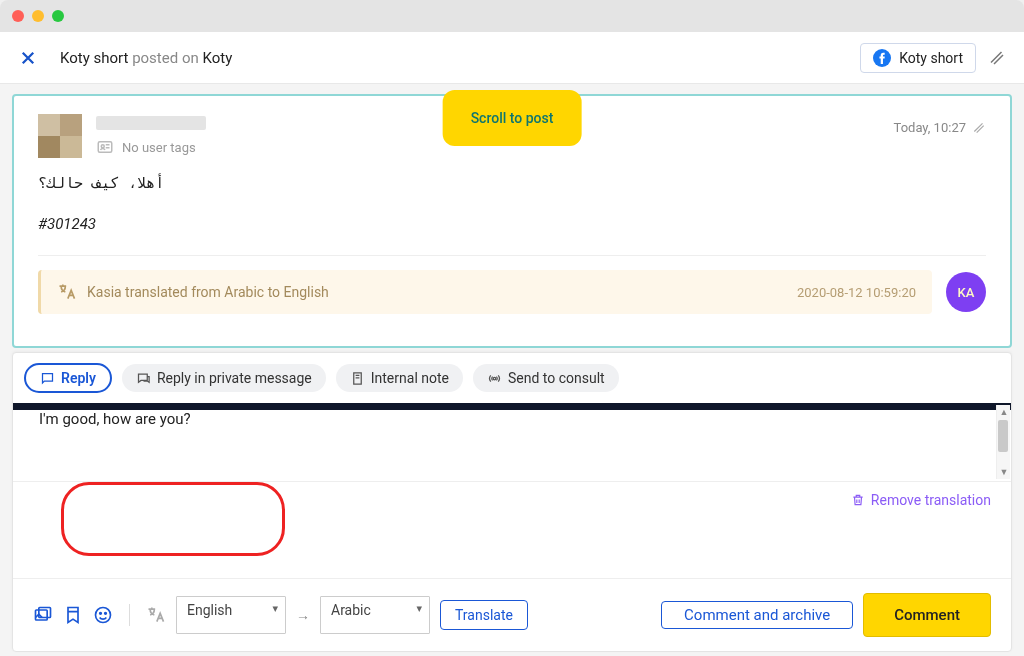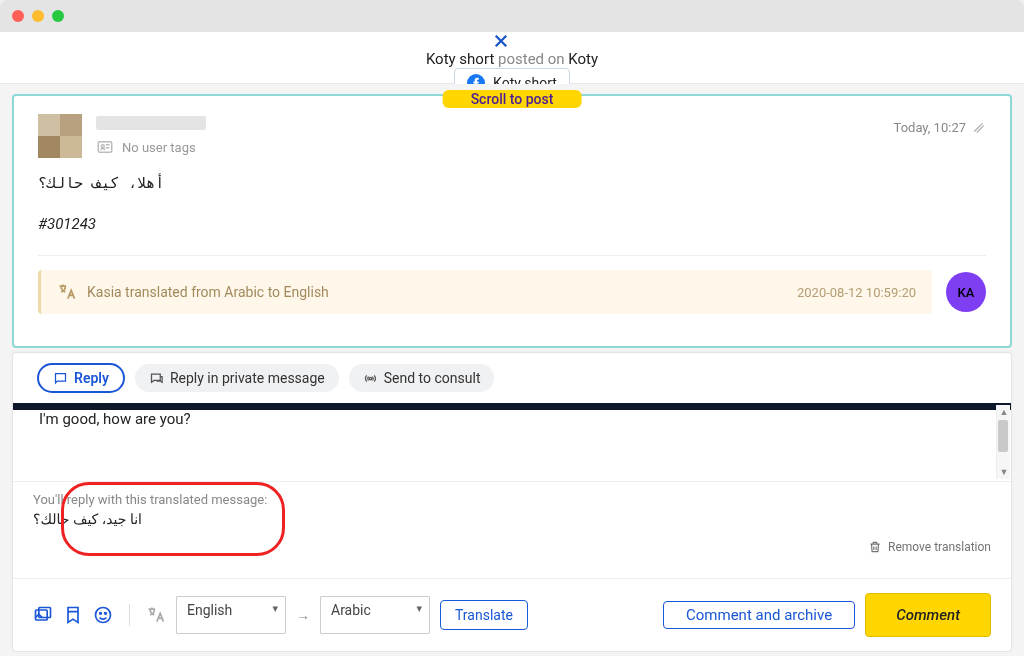--- a/index.html
+++ b/index.html
@@ -4,81 +4,81 @@
 <style>
 * { box-sizing: border-box; margin: 0; padding: 0; font-family: -apple-system, BlinkMacSystemFont, "Segoe UI", Roboto, Helvetica, Arial, sans-serif; }
 body { background: #f0f0f0; width: 1024px; height: 656px; overflow: hidden; }
 
 .titlebar { height: 32px; background: #e4e4e4; display: flex; align-items: center; padding: 0 12px; gap: 8px; border-top-left-radius: 8px; border-top-right-radius: 8px; }
 .traffic-light { width: 12px; height: 12px; border-radius: 50%; }
 .tl-red { background: #ff5f57; }
 .tl-yellow { background: #ffbd2e; }
 .tl-green { background: #28c840; }
 
-.topbar { height: 52px; background: #fff; display: flex; align-items: center; padding: 0 18px; border-bottom: 1px solid #e8e8e8; flex-direction: column; }
+.topbar { height: 52px; background: #fff; display: flex; align-items: center; padding: 0 18px; border-bottom: 1px solid #e8e8e8; }
 .close-x { width: 20px; height: 20px; color: #1753c9; cursor: pointer; margin-right: 22px; display:flex; align-items:center; justify-content:center; }
 .breadcrumb { font-size: 15px; color: #222; }
 .breadcrumb .light { color: #888; }
 .topbar-spacer { flex: 1; }
 .fb-chip { display: flex; align-items: center; gap: 8px; border: 1px solid #cfd8ea; border-radius: 4px; padding: 5px 12px; font-size: 14px; color: #222; cursor: pointer; background: #fff; }
 .fb-logo { width: 18px; height: 18px; }
 .bolt-icon { width: 18px; height: 18px; margin-left: 12px; color: #888; cursor: pointer; }
 
 .stage { position: relative; padding: 10px 12px 0 12px; height: 572px; background: #f4f4f4; }
 .card { background: #fff; border: 2px solid #8fd7d6; border-radius: 4px; padding: 18px 24px 10px 24px; position: relative; height: 254px; }
-.scroll-pill { position: absolute; top: 6px; left: 50%; transform: translateX(-50%); background: #ffd600; color: #4c1d95; font-size: 14px; padding: 1px 28px; border-radius: 6px; cursor: pointer; font-weight: 500; z-index: 5; }
+.scroll-pill { position: absolute; top: 6px; left: 50%; transform: translateX(-50%); background: #ffd600; color: #0f766e; font-size: 14px; padding: 20px 28px; border-radius: 12px; cursor: pointer; font-weight: 500; z-index: 5; }
 .timestamp-row { position: absolute; top: 24px; right: 24px; display: flex; align-items: center; gap: 6px; color: #888; font-size: 13px; }
 .post-head { display: flex; gap: 14px; align-items: flex-start; }
 .avatar-sq { width: 44px; height: 44px; background: #c7ba9e; display: grid; grid-template-columns: 1fr 1fr; grid-template-rows: 1fr 1fr; }
 .avatar-sq div:nth-child(1){background:#cfbfa3;} .avatar-sq div:nth-child(2){background:#b8a17e;} .avatar-sq div:nth-child(3){background:#a18860;} .avatar-sq div:nth-child(4){background:#cbb997;}
 .name-blur { width: 110px; height: 14px; background: #e4e4e4; border-radius: 2px; margin-top: 2px; }
 .tags-row { display: flex; align-items: center; gap: 8px; color: #999; font-size: 13px; margin-top: 8px; }
 .tag-icon { width: 18px; height: 18px; color: #bbb; }
 .post-body { margin-top: 16px; font-size: 15px; color: #222; direction: rtl; text-align: left; font-family: Liberation Mono, monospace; }
 .post-ref { margin-top: 22px; font-size: 15px; color: #222; font-style: italic; }
 .divider { height: 1px; background: #eee; margin: 22px 0 14px 0; }
 
 .trans-row { display: flex; align-items: center; gap: 14px; }
 .trans-box { flex: 1; background: #fef7ea; border-left: 3px solid #f0d9a8; border-radius: 4px; padding: 12px 16px; display: flex; align-items: center; gap: 10px; color: #a38a5c; font-size: 14px; }
 .trans-icon { width: 20px; height: 20px; }
 .trans-time { margin-left: auto; color: #b59d73; font-size: 13px; }
-.ka-avatar { width: 40px; height: 40px; border-radius: 50%; background: #7e3ff2; color: #000000; display: flex; align-items: center; justify-content: center; font-size: 13px; font-weight: 500; }
+.ka-avatar { width: 40px; height: 40px; border-radius: 50%; background: #7e3ff2; color: #fef9c3; display: flex; align-items: center; justify-content: center; font-size: 13px; font-weight: 500; }
 
 .reply-panel { position: absolute; left: 12px; right: 12px; top: 268px; bottom: 4px; background: #fff; border: 1px solid #e4e4e4; border-radius: 4px; display: flex; flex-direction: column; box-shadow: 0 -1px 3px rgba(0,0,0,0.04); }
-.reply-tabs { display: flex; gap: 10px; padding: 10px 24px; align-items: center; }
+.reply-tabs { display: flex; gap: 10px; padding: 10px 11px; align-items: center; }
 .tab { display: flex; align-items: center; gap: 6px; padding: 6px 14px; border-radius: 18px; font-size: 14px; color: #333; cursor: pointer; background: #f0f1f3; }
 .tab.active { background: #fff; border: 2px solid #1a57d6; color: #1a57d6; font-weight: 600; padding: 5px 14px; }
 .tab .ico { width: 15px; height: 15px; }
 
 .editor-wrap { position: relative; flex: 0 0 78px; }
 .reply-editor { border: none; border-top: 7px solid #0f172a; padding: 0 26px; font-size: 15px; color: #222; height: 78px; overflow-y: auto; outline: none; resize: none; width: 100%; }
 .fake-scrollbar { position: absolute; right: 1px; top: 2px; bottom: 2px; width: 14px; background: #f6f6f6; border-left: 1px solid #eee; }
 .fake-sb-arrow { position: absolute; left: 0; width: 14px; height: 14px; display:flex; align-items:center; justify-content:center; color:#888; font-size:9px; }
 .fake-sb-arrow.up { top: 0; }
 .fake-sb-arrow.down { bottom: 0; }
 .fake-sb-thumb { position: absolute; right: 2px; top: 15px; width: 10px; height: 32px; background: #c9c9c9; border-radius: 2px; }
 
 .trans-preview { border-top: 1px solid #eee; padding: 10px 20px; display: flex; align-items: flex-start; position: relative; min-height: 80px; }
 .circle-highlight { position: absolute; left: 48px; top: 0px; width: 224px; height: 74px; border: 3px solid #e22; border-radius: 28px; pointer-events: none; }
 .preview-text { font-size: 13px; color: #888; }
 .preview-arabic { font-size: 14px; color: #222; direction: rtl; text-align: left; margin-top: 4px; }
-.remove-trans { margin-left: auto; color: #737373; font-size: 12px; display: flex; align-items: center; gap: 6px; cursor: pointer; margin-top: 48px; }
+.remove-trans { margin-left: auto; color: #8b5cf6; font-size: 14px; display: flex; align-items: center; gap: 6px; cursor: pointer; }
 .trash-ico { width: 14px; height: 14px; }
 
 .footer { border-top: 1px solid #eee; margin-top: auto; padding: 14px 20px; display: flex; align-items: center; gap: 10px; }
 .foot-ico { width: 20px; height: 20px; color: #1a57d6; cursor: pointer; }
 .foot-sep { width: 1px; height: 22px; background: #ddd; margin: 0 6px; }
 .lang-select { border: 1px solid #ccc; border-radius: 1px; padding: 5px 28px 15px 10px; font-size: 14px; color: #444; background: #fff; min-width: 110px; appearance: none; position: relative; }
 .sel-wrap { position: relative; display: inline-block; }
 .sel-wrap::after { content: "▾"; position: absolute; right: 8px; top: 6px; font-size: 11px; color: #666; pointer-events: none; }
 .arrow-r { color: #888; font-size: 14px; }
 .translate-btn { border: 1px solid #1a57d6; color: #1a57d6; background: #fff; border-radius: 4px; padding: 6px 14px; font-size: 14px; cursor: pointer; }
 .footer-spacer { flex: 1; }
 .btn-outline { border: 1px solid #1a57d6; color: #1a57d6; background: #fff; border-radius: 4px; padding: 4px 22px; font-size: 15px; cursor: pointer; }
-.btn-primary { border: 1px solid #e2bc00; color: #222; background: #ffd600; border-radius: 4px; padding: 12px 30px; font-size: 15px; cursor: pointer; font-weight: 500; font-style: italic; }
+.btn-primary { border: 1px solid #e2bc00; color: #222; background: #ffd600; border-radius: 4px; padding: 12px 30px; font-size: 15px; cursor: pointer; font-weight: 500; }
 .trans-ico-grey { width: 20px; height: 20px; color: #aaa; }
 </style>
 </head>
 <body>
 
 <div class="titlebar">
   <div class="traffic-light tl-red"></div>
   <div class="traffic-light tl-yellow"></div>
   <div class="traffic-light tl-green"></div>
 </div>
@@ -159,42 +159,44 @@
         <span>Reply</span>
       </div>
       <div class="tab">
         <svg class="ico" viewBox="0 0 24 24" fill="none" stroke="#555" stroke-width="2">
             <path d="M4 5h14v10H8l-4 3zM18 9h3v9l-3-2h-6"></path>
           </svg>
         <span>Reply in private message</span>
       </div>
       <div class="tab">
         <svg class="ico" viewBox="0 0 24 24" fill="none" stroke="#555" stroke-width="2">
+            <path d="M6 3h12v18H6zM9 7h6M9 11h6"></path>
+          </svg>
+        <span>Internal note</span>
+      </div>
+      <div class="tab">
+        <svg class="ico" viewBox="0 0 24 24" fill="none" stroke="#555" stroke-width="2">
             <circle cx="12" cy="12" r="2"></circle>
             <path d="M6 7a8 8 0 000 10M18 7a8 8 0 010 10M9 9a4 4 0 000 6M15 9a4 4 0 010 6"></path>
           </svg>
         <span>Send to consult</span>
       </div>
     </div>
 
     <div class="editor-wrap">
       <div class="reply-editor" contenteditable="true" style="">I'm good, how are you?</div>
       <div class="fake-scrollbar">
         <div class="fake-sb-arrow up">▲</div>
         <div class="fake-sb-thumb"></div>
         <div class="fake-sb-arrow down">▼</div>
       </div>
     </div>
 
     <div class="trans-preview">
       <div class="circle-highlight"></div>
-      <div>
-        <div class="preview-text">You'll reply with this translated message:</div>
-        <div class="preview-arabic">انا جيد، كيف حالك؟</div>
-      </div>
       <div class="remove-trans">
         <svg class="trash-ico" viewBox="0 0 24 24" fill="none" stroke="currentColor" stroke-width="2">
             <path d="M4 7h16M9 7V4h6v3M6 7l1 13h10l1-13M10 11v6M14 11v6"></path>
           </svg>
         <span>Remove translation</span>
       </div>
     </div>
 
     <div class="footer">
       <svg class="foot-ico" viewBox="0 0 24 24" fill="none" stroke="currentColor" stroke-width="2">

